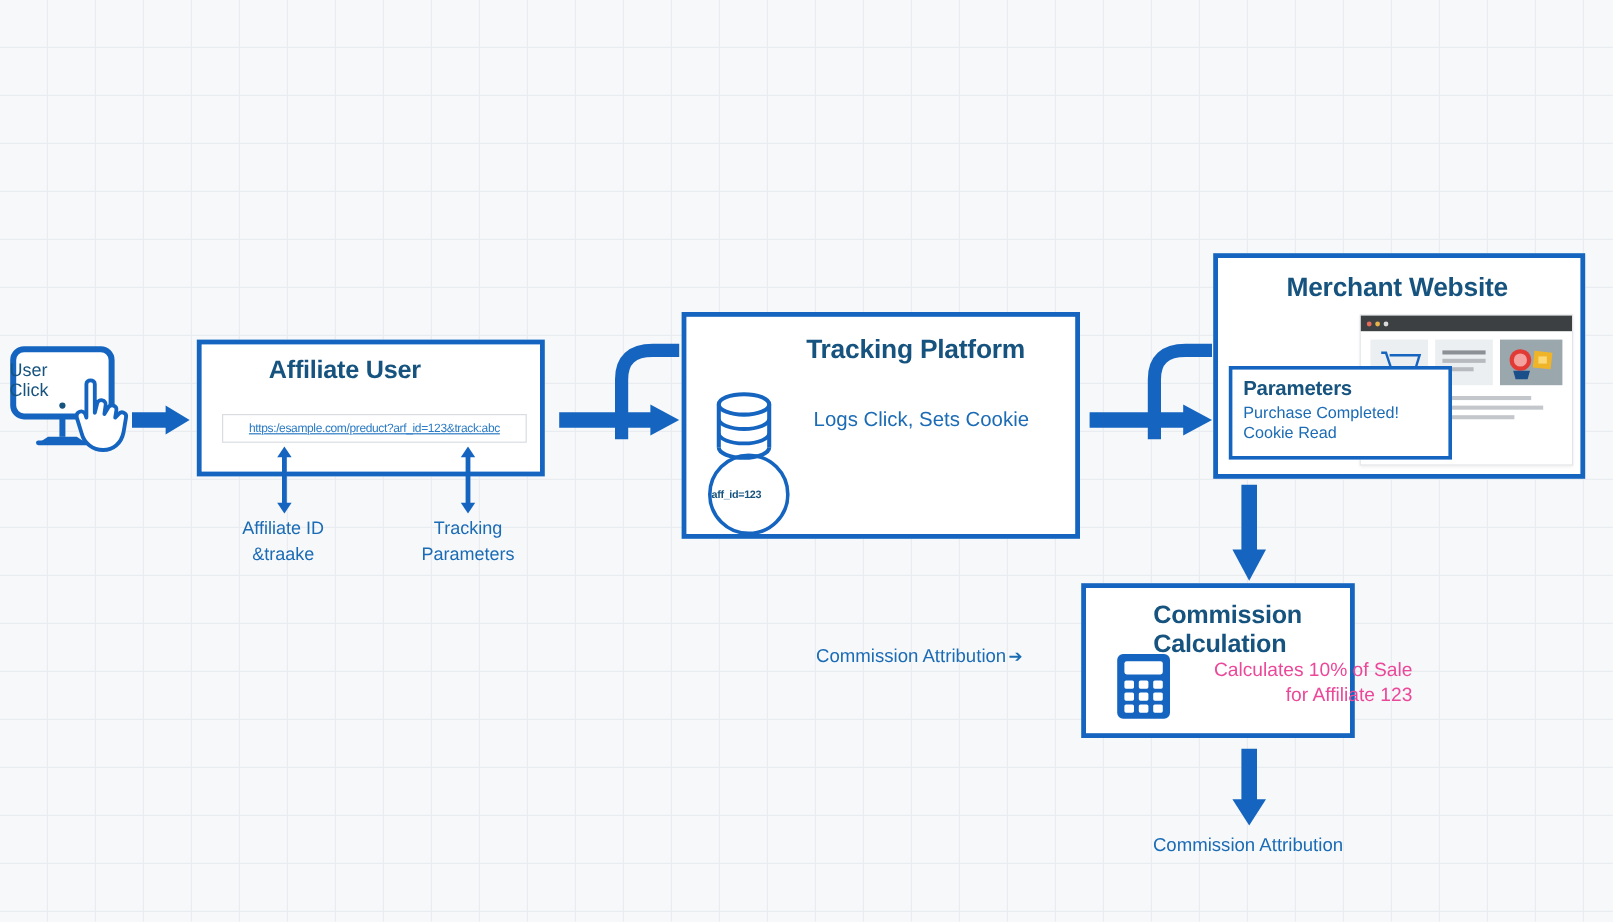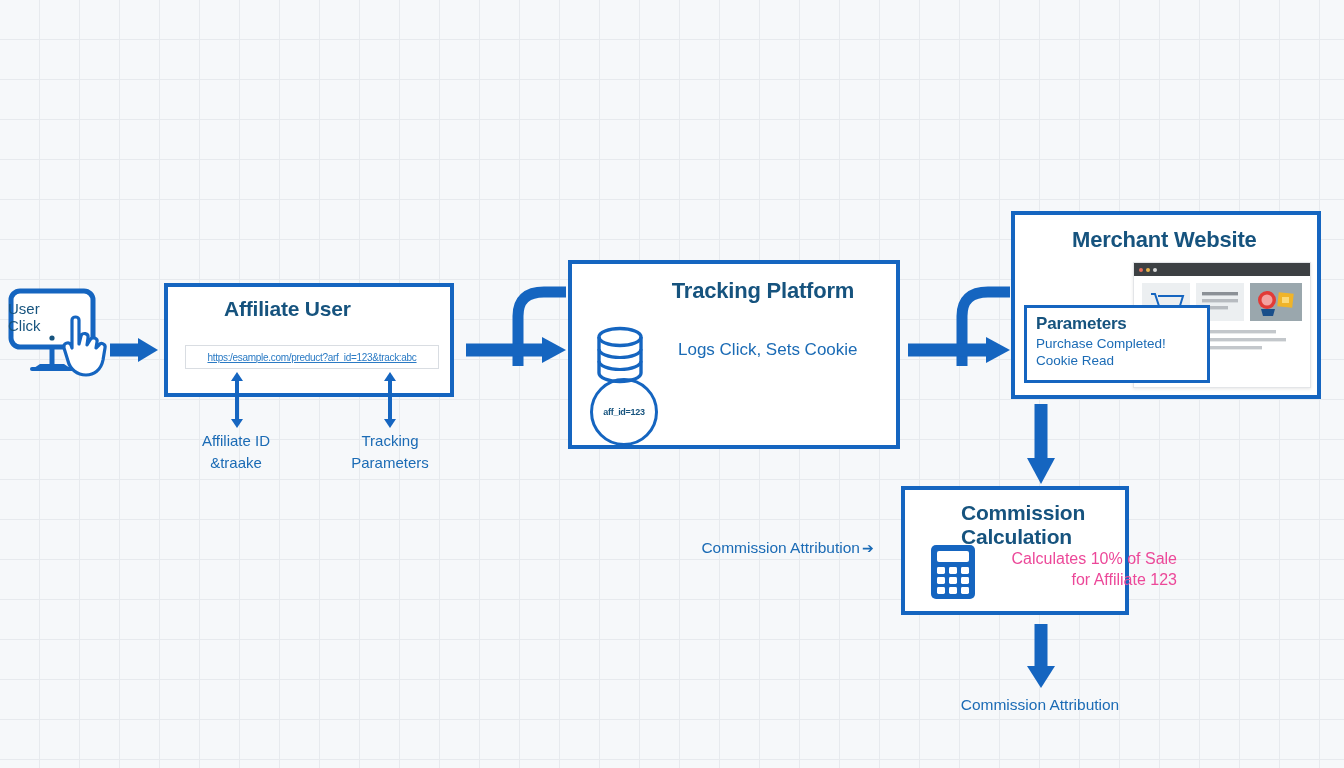--- a/index.html
+++ b/index.html
@@ -63,21 +63,21 @@
   
   #tracking-platform{left:568px;top:260px;width:332px;height:189px;}
   #tracking-platform .card-title{font-size:22px;margin:14px 0 0 18px;text-align:center;}
   #tp-dbtext{
     position:absolute;left:106px;top:76px;width:220px;
     color:#1b6bb5;font-size:17px;
   }
   #cookie-circle{
     position:absolute;left:18px;top:114px;width:62px;height:62px;
     border:3px solid #1565c0;border-radius:50%;
-    display:flex;align-items:center;justify-content:center;
+    display:flex;align-items:center;justify-content:flex-start;
   }
   #cookie-circle span{color:#16537e;font-size:9px;font-weight:bold;letter-spacing:-0.3px;}
 
   
   #merchant-website{left:1011px;top:211px;width:310px;height:188px;}
   #merchant-website .card-title{font-size:22px;margin:12px 0 0 17px;}
   #browser-mock{
     position:absolute;left:118px;top:47px;width:178px;height:126px;
     background:#fff;border:1px solid #e3e5e8;box-sizing:border-box;
     box-shadow:0 1px 3px rgba(0,0,0,.10);
@@ -94,21 +94,21 @@
   
   #commission-calc{left:901px;top:486px;width:228px;height:129px;}
   #commission-calc .card-title{font-size:21px;margin:11px 0 0 16px;}
   #cc-text{
     position:absolute;left:82px;top:58px;width:190px;
     color:#ec4899;font-size:16px;line-height:21px;text-align:right;
   }
 
   #lbl-comm-attr-side{
     position:absolute;left:680px;top:539px;width:215px;
-    color:#1b6bb5;font-size:15.5px;text-align:center;
+    color:#1b6bb5;font-size:15.5px;text-align:left;
   }
   #lbl-comm-attr-bottom{
     position:absolute;left:930px;top:696px;width:220px;
     color:#1b6bb5;font-size:15.5px;text-align:center;
   }
   svg{display:block;overflow:visible;}
 </style>
 </head>
 <body>
 

